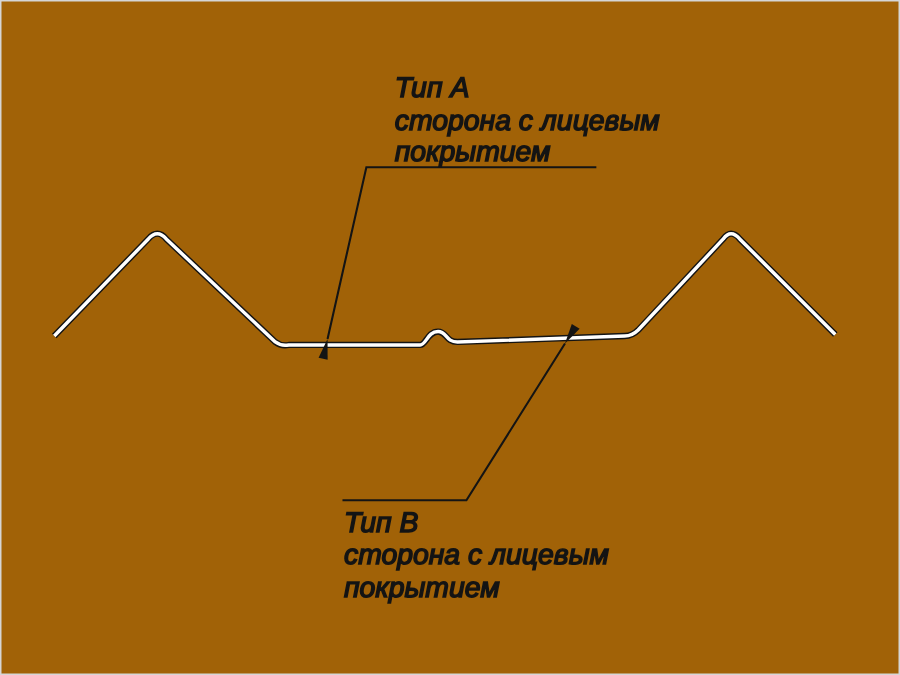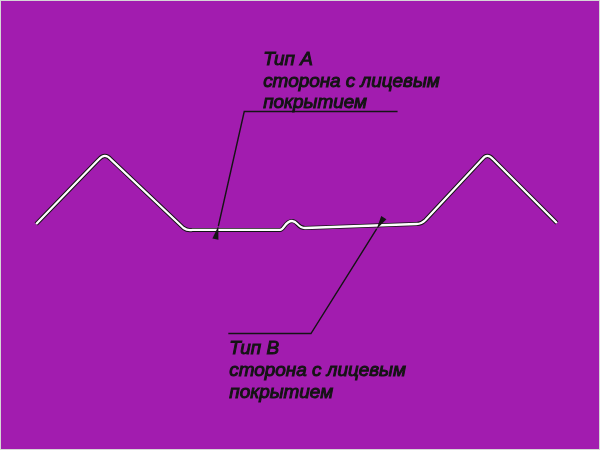--- a/index.html
+++ b/index.html
@@ -6,21 +6,21 @@
     margin: 0;
     padding: 0;
     background: #ffffff;
     font-family: "Liberation Sans", sans-serif;
   }
   .stage {
     position: relative;
     width: 600px;
     height: 450px;
     box-sizing: border-box;
-    background: #a21caf;
+    background: #a16207;
     border: 1px solid #d6d6d6;
     overflow: hidden;
   }
   svg {
     display: block;
     width: 100%;
     height: 100%;
   }
   .profile-outer {
     fill: none;

